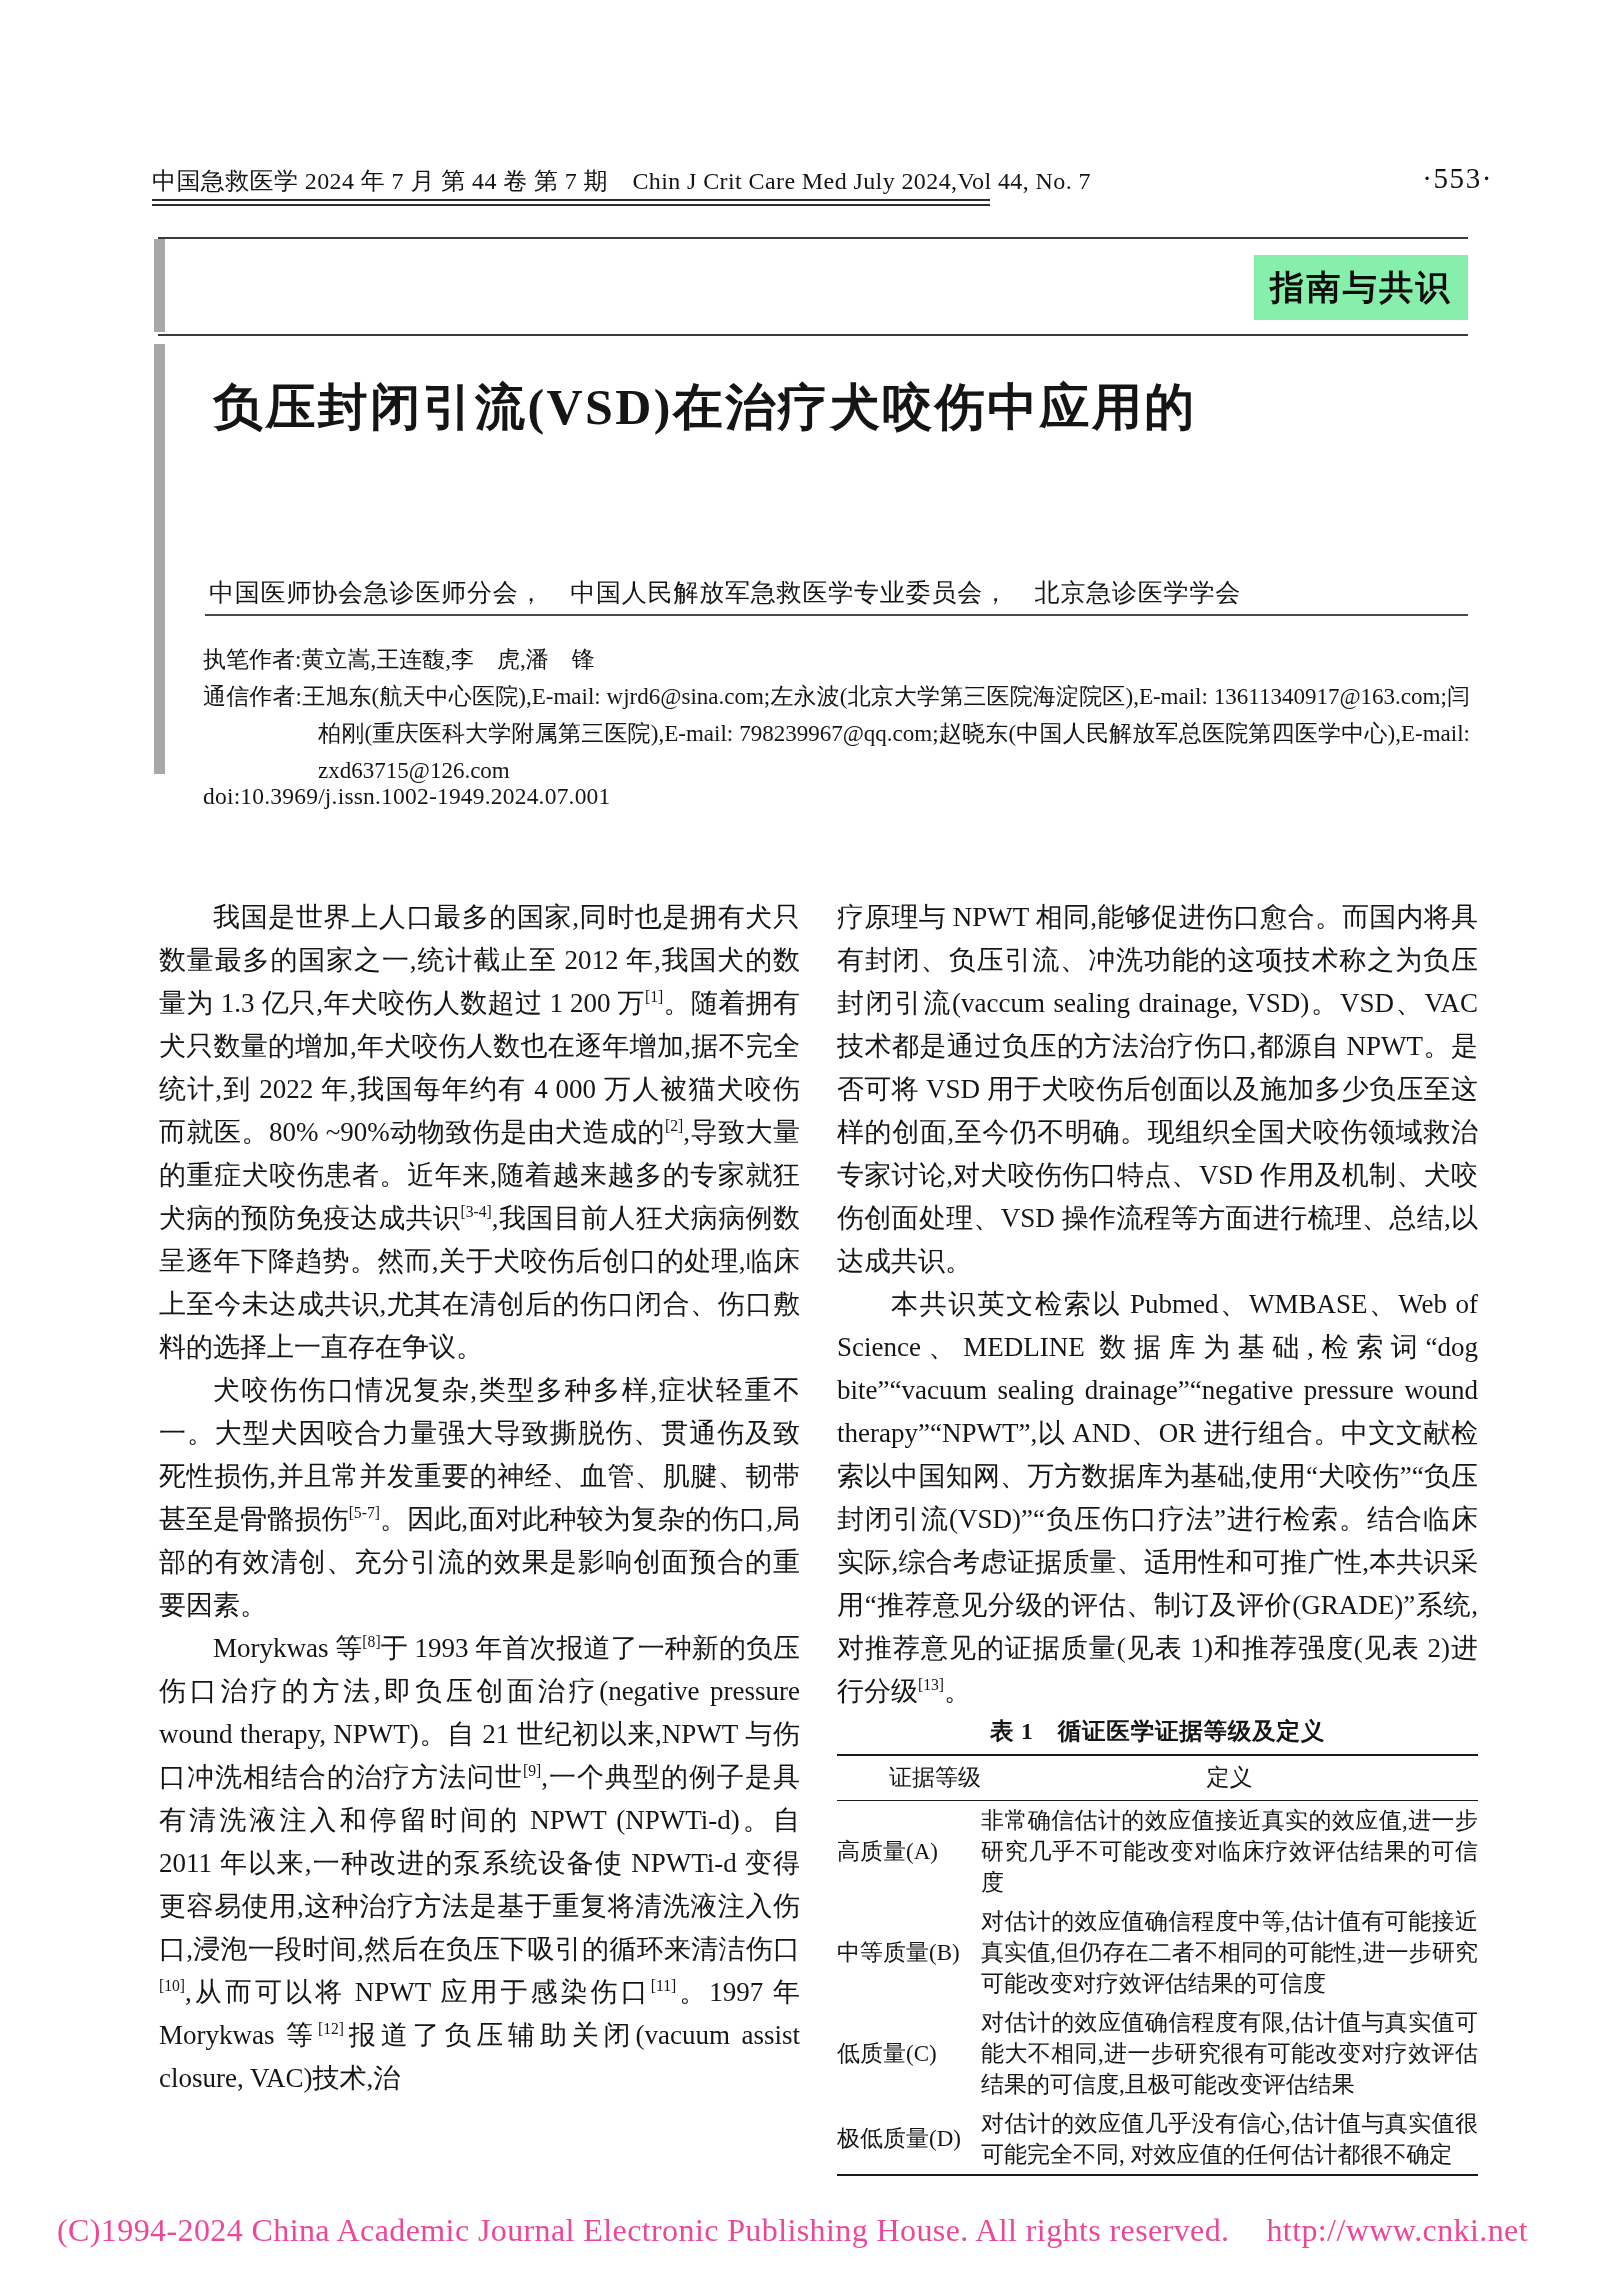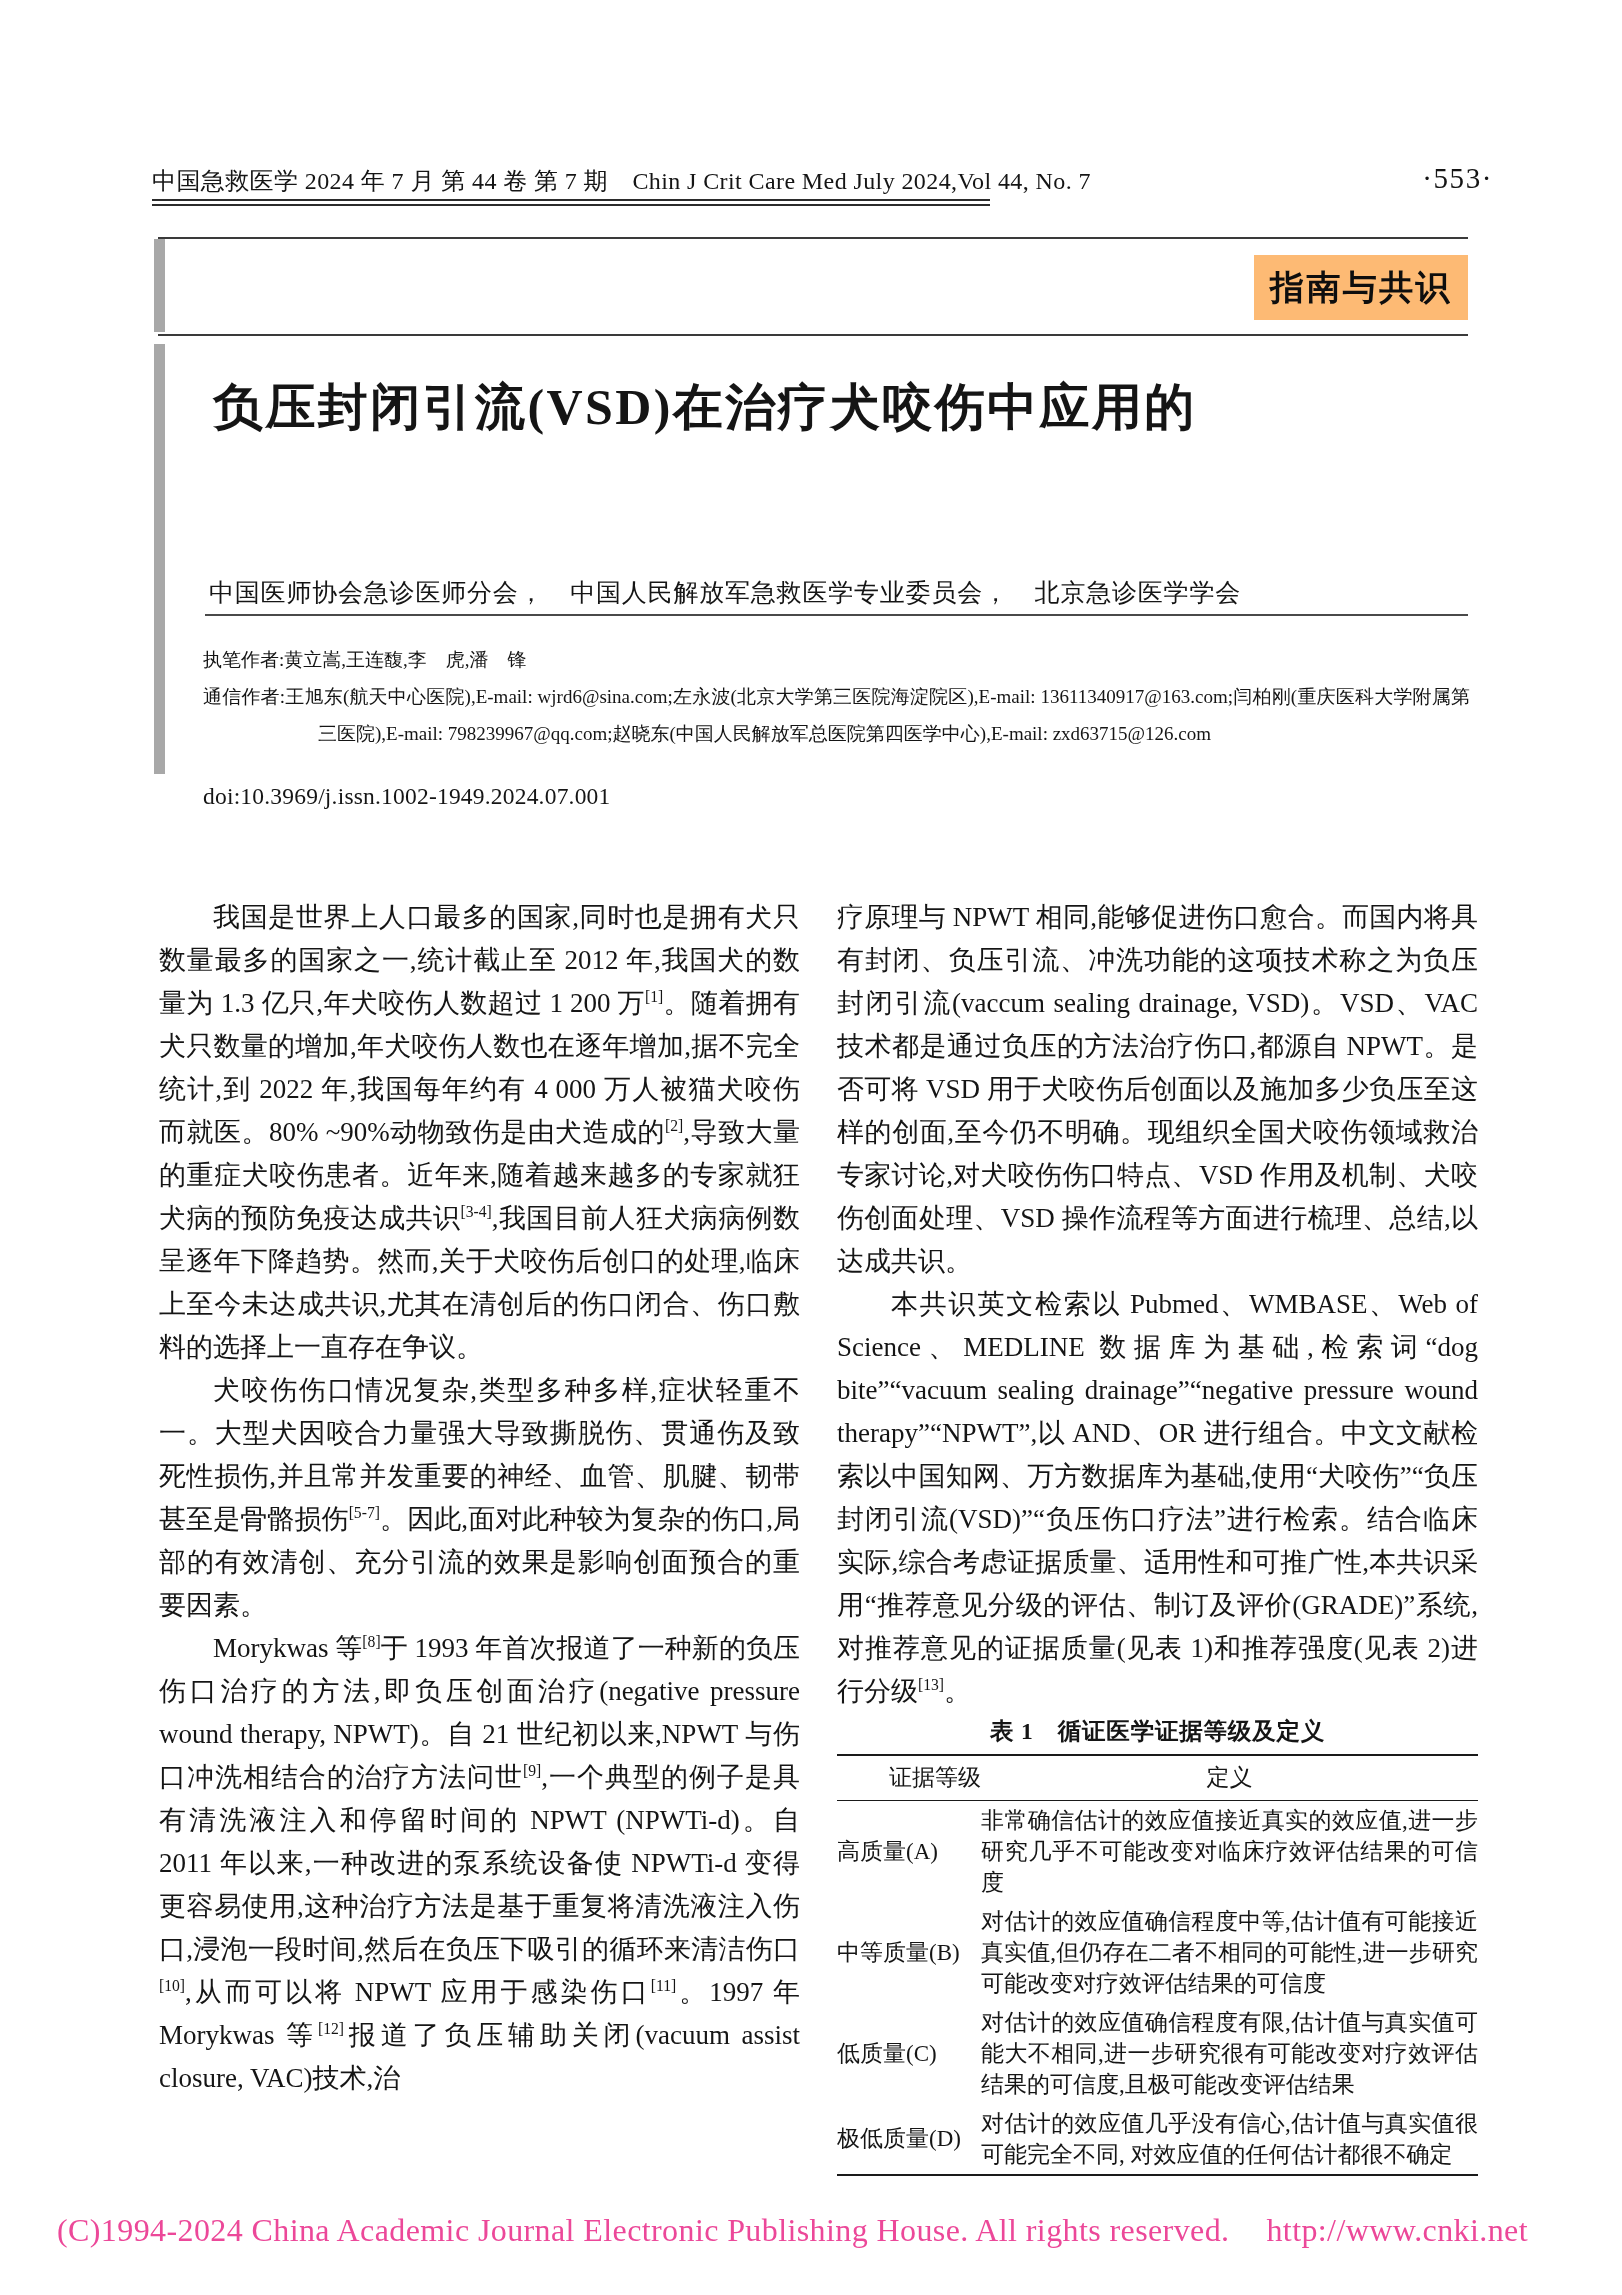--- a/index.html
+++ b/index.html
@@ -12,30 +12,30 @@
   .running-head{position:absolute;left:152px;top:165px;font-size:24px;letter-spacing:0.4px;white-space:nowrap;}
   .rule-a{position:absolute;left:152px;top:199px;width:838px;height:1.6px;background:#2b2b2b;}
   .rule-b{position:absolute;left:152px;top:204px;width:838px;height:2.4px;background:#2b2b2b;}
   .page-number{position:absolute;left:1371px;top:162px;width:122px;font-size:29px;text-align:right;letter-spacing:1.6px;}
   
   .box-line-top{position:absolute;left:158px;top:237px;width:1310px;height:2.4px;background:#3a3a3a;}
   .box-line-bottom{position:absolute;left:158px;top:334px;width:1310px;height:2.4px;background:#3a3a3a;}
   .bar-seg1{position:absolute;left:154px;top:239px;width:10.5px;height:93px;background:#a8a8a8;}
   .bar-seg2{position:absolute;left:154px;top:344px;width:10.5px;height:430px;background:#a8a8a8;}
   .badge{
-    position:absolute;left:1254px;top:255px;width:214px;height:65px;background:#fdba74;
+    position:absolute;left:1254px;top:255px;width:214px;height:65px;background:#86efac;
     display:flex;align-items:center;justify-content:center;
     font-family:"Liberation Sans","DejaVu Sans",sans-serif;font-weight:bold;font-size:34px;
     letter-spacing:2.4px;color:#0e0e0e;
   }
   
   .article-title{position:absolute;left:213px;top:359px;width:1136px;font-size:50px;font-weight:bold;line-height:96px;letter-spacing:2.4px;}
   .affiliations{position:absolute;left:209px;top:576px;width:1259px;font-size:25px;letter-spacing:0.8px;white-space:nowrap;}
   .affil-rule{position:absolute;left:205px;top:614px;width:1263px;height:1.6px;background:#4a4a4a;}
-  .authors-block{position:absolute;left:203px;top:641px;width:1267px;font-size:19px;line-height:37px;text-align:justify;}
+  .authors-block{position:absolute;left:203px;top:641px;width:1267px;font-size:23px;line-height:37px;text-align:justify;}
   .hanging{padding-left:115px;text-indent:-115px;}
   .doi-line{position:absolute;left:203px;top:783px;font-size:23.5px;letter-spacing:0.2px;}
   
   .col{position:absolute;top:896px;width:641px;font-size:27px;line-height:43px;text-align:justify;text-justify:inter-ideograph;}
   .col-left{left:159px;}
   .col-right{left:837px;}
   .col p{margin:0;}
   .col p.indent{text-indent:2em;}
   sup{font-size:0.58em;line-height:0;vertical-align:super;letter-spacing:0;}
   

